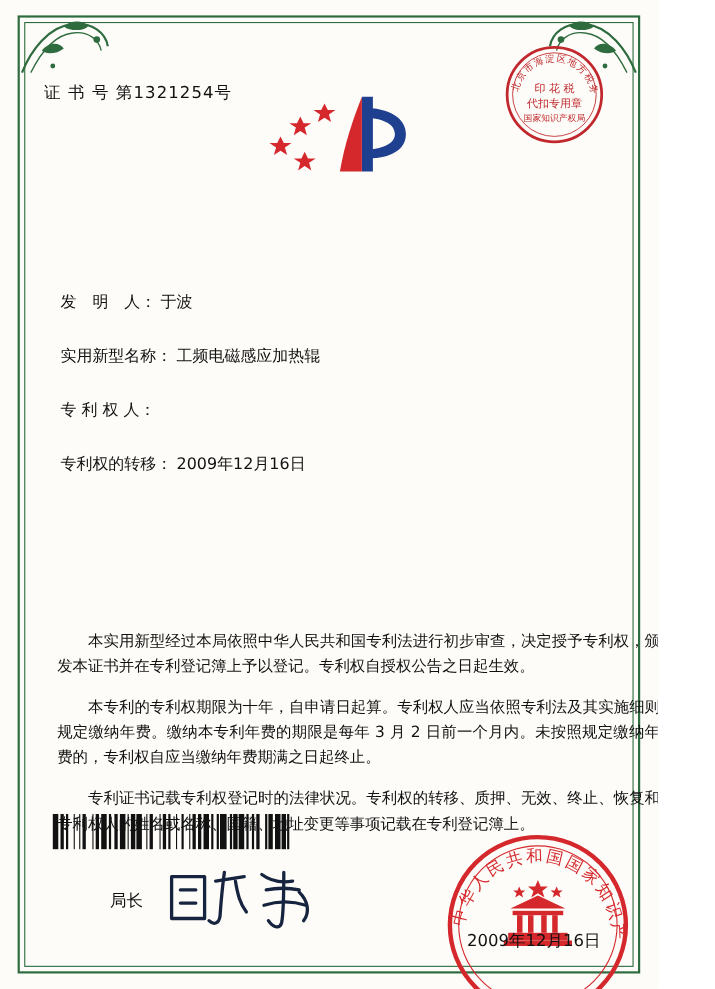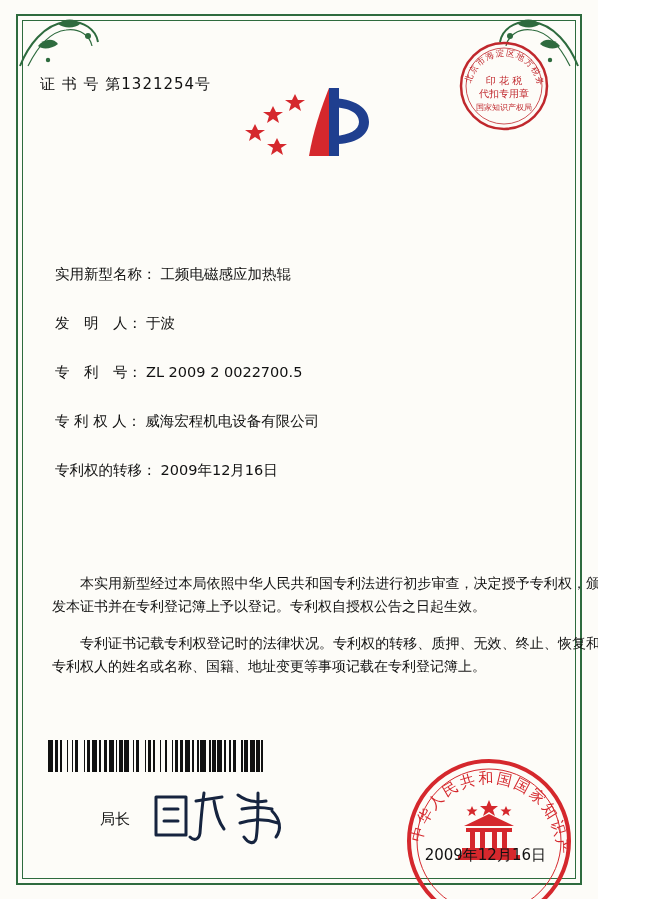--- a/index.html
+++ b/index.html
@@ -240,43 +240,39 @@
     </text>
     <text x="46" y="44" text-anchor="middle" font-size="10" fill="#c0282d" font-family="DejaVu Sans, sans-serif">印 花 税</text>
     <text x="46" y="57" text-anchor="middle" font-size="10" fill="#c0282d" font-family="DejaVu Sans, sans-serif">代扣专用章</text>
     <text x="46" y="70" text-anchor="middle" font-size="8" fill="#c0282d" font-family="DejaVu Sans, sans-serif">国家知识产权局</text>
   </svg>
   <span class="sr-only">印花税票代扣专用章</span>
 
 
   <div class="fields">
     <div class="field-row">
+      <span class="field-label">发　明　人：</span>
+      <span class="field-value">于波</span>
+    </div>
+    <div class="field-row">
       <span class="field-label">实用新型名称：</span>
       <span class="field-value">工频电磁感应加热辊</span>
     </div>
     <div class="field-row">
-      <span class="field-label">发　明　人：</span>
-      <span class="field-value">于波</span>
-    </div>
-    <div class="field-row">
-      <span class="field-label">专　利　号：</span>
-      <span class="field-value">ZL 2009 2 0022700.5</span>
-    </div>
-    <div class="field-row">
       <span class="field-label">专 利 权 人：</span>
-      <span class="field-value">威海宏程机电设备有限公司</span>
     </div>
     <div class="field-row">
       <span class="field-label">专利权的转移：</span>
       <span class="field-value">2009年12月16日</span>
     </div>
   </div>
 
   <div class="paragraphs">
     <p class="para">本实用新型经过本局依照中华人民共和国专利法进行初步审查，决定授予专利权，颁发本证书并在专利登记簿上予以登记。专利权自授权公告之日起生效。</p>
+    <p class="para">本专利的专利权期限为十年，自申请日起算。专利权人应当依照专利法及其实施细则规定缴纳年费。缴纳本专利年费的期限是每年 3 月 2 日前一个月内。未按照规定缴纳年费的，专利权自应当缴纳年费期满之日起终止。</p>
     <p class="para">专利证书记载专利权登记时的法律状况。专利权的转移、质押、无效、终止、恢复和专利权人的姓名或名称、国籍、地址变更等事项记载在专利登记簿上。</p>
   </div>
 
   <div class="barcode" id="barcode">
       <i style="width:5.1px;background:#111"></i>
       <i style="width:1.7px;background:transparent"></i>
       <i style="width:3.4px;background:#111"></i>
       <i style="width:1.7px;background:transparent"></i>
       <i style="width:1.7px;background:#111"></i>
       <i style="width:5.1px;background:transparent"></i>

